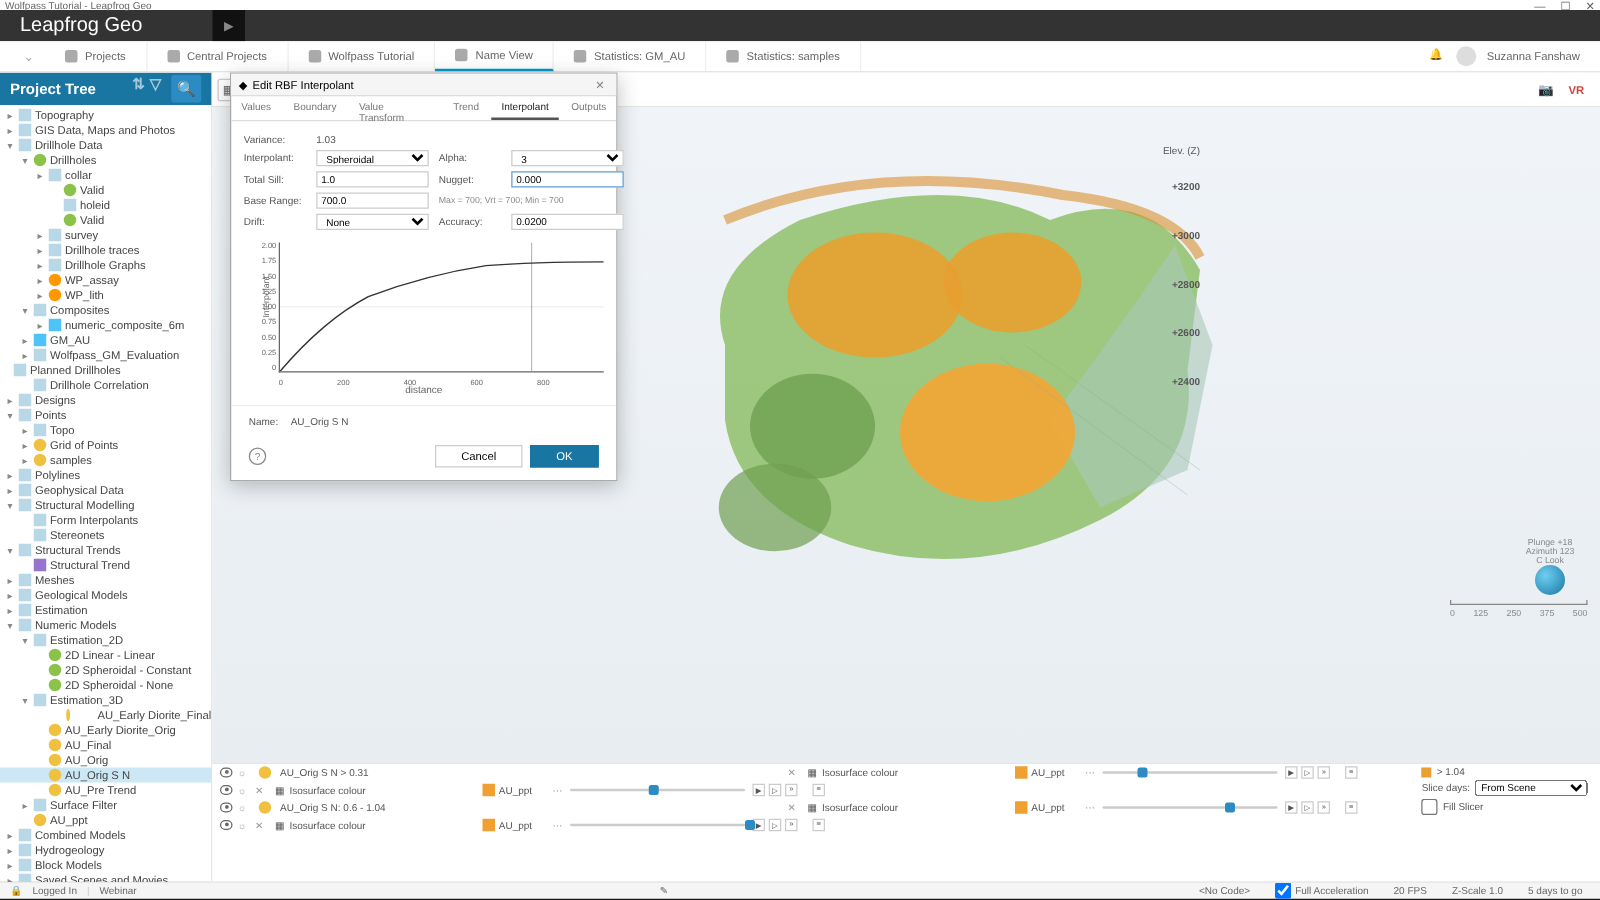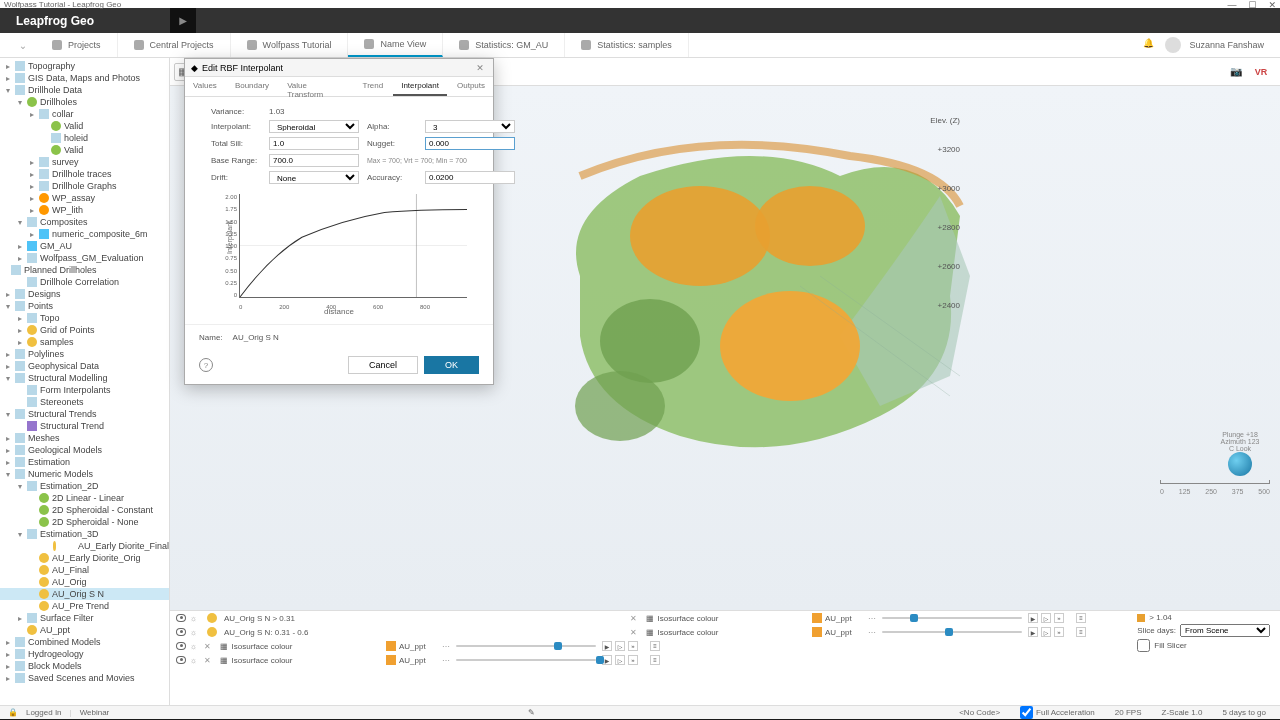--- a/index.html
+++ b/index.html
@@ -4,21 +4,21 @@
 <style>
 * { margin: 0; padding: 0; box-sizing: border-box; font-family: "Segoe UI", Arial, sans-serif; }
 body { width: 1280px; height: 720px; background: #f5f5f5; overflow: hidden; font-size: 10px; }
 
 
 .titlebar { height: 8px; background: #fff; display: flex; align-items: flex-start; padding: 0 4px; font-size: 8px; color: #666; }
 .window-controls { margin-left: auto; display: flex; gap: 12px; font-size: 9px; color: #666; }
 
 
 .app-header { height: 25px; background: #333; display: flex; align-items: center; }
-.app-title { color: #fff; font-size: 12px; font-weight: 700; padding: 0 16px; width: 170px; }
+.app-title { color: #fff; font-size: 16px; font-weight: 400; padding: 0 16px; width: 170px; }
 .header-icon-box { width: 26px; height: 25px; display: flex; align-items: center; justify-content: center; color: #888; background: #333; }
 
 
 .tab-strip { height: 25px; background: #fff; display: flex; align-items: stretch; border-bottom: 1px solid #ddd; position: relative; }
 .tab-item { display: flex; align-items: center; padding: 0 16px; font-size: 9px; color: #666; gap: 6px; border-right: 1px solid #eee; cursor: pointer; }
 .tab-item.active { border-bottom: 2px solid #0099cc; }
 .tab-icon { width: 10px; height: 10px; background: #aaa; border-radius: 2px; }
 .tab-user { margin-left: auto; display: flex; align-items: center; gap: 8px; padding: 0 16px; font-size: 9px; color: #666; }
 .user-avatar { width: 16px; height: 16px; border-radius: 50%; background: #ddd; }
 .bell-icon { width: 14px; height: 14px; color: #aaa; }
@@ -47,21 +47,21 @@
 .toolbar { height: 28px; border-bottom: 1px solid #ddd; display: flex; align-items: center; padding: 0 4px; gap: 4px; }
 .tool-btn { width: 18px; height: 18px; display: flex; align-items: center; justify-content: center; color: #666; border-radius: 2px; cursor: pointer; }
 .tool-btn.framed { border: 1px solid #ccc; }
 .look-label { font-size: 9px; color: #666; padding: 0 8px; }
 .toolbar-right { margin-left: auto; display: flex; gap: 6px; padding-right: 6px; }
 
 
 .viewport { flex: 1; background: linear-gradient(180deg, #f0f4f8 0%, #e8edf2 100%); position: relative; overflow: hidden; }
 .model-canvas { position: absolute; left: 330px; top: 10px; width: 620px; height: 400px; }
 .elevation-axis { position: absolute; right: 18px; top: 20px; font-size: 8px; color: #555; text-align: right; }
-.elev-tick { margin-bottom: 30px; }
+.elev-tick { margin-bottom: 30px; font-weight: bold; }
 .orientation { position: absolute; right: 10px; bottom: 130px; width: 60px; font-size: 7px; color: #888; text-align: center; }
 .orient-ball { width: 24px; height: 24px; background: radial-gradient(circle at 35% 35%, #6fcff0, #1976a3); border-radius: 50%; margin: 0 auto 4px; }
 .scale-bar { position: absolute; right: 10px; bottom: 115px; font-size: 7px; color: #888; }
 .scale-line { width: 110px; height: 4px; border-bottom: 1px solid #888; border-left: 1px solid #888; border-right: 1px solid #888; margin-bottom: 4px;}
 
 
 .scene-list { height: 95px; border-top: 1px solid #ddd; background: #fff; overflow-y: auto; position: relative;}
 .scene-row { display: flex; align-items: center; height: 14px; font-size: 8px; color: #555; padding: 0 6px; gap: 6px; }
 .scene-vis { width: 22px; display: flex; gap: 4px; }
 .eye-icon { width: 10px; height: 8px; border-radius: 50% / 60%; border: 1px solid #666; position: relative; }
@@ -78,21 +78,21 @@
 .scene-legend { position: absolute; right: 10px; top: 2px; font-size: 8px; color: #555;}
 .legend-row{display:flex; align-items:center; gap:4px; margin-bottom:2px;}
 
 
 .dialog-overlay { position: absolute; left: 184px; top: 58px; width: 310px; background: #fff; border: 1px solid #aaa; box-shadow: 0 4px 16px rgba(0,0,0,0.25); z-index: 100; }
 .dialog-title { height: 18px; background: #f5f5f5; display: flex; align-items: center; padding: 0 6px; font-size: 9px; border-bottom: 1px solid #ddd; }
 .dialog-close { margin-left: auto; width: 14px; height: 14px; display: flex; align-items: center; justify-content: center; cursor: pointer; color: #888;}
 .dialog-tabs { display: flex; height: 20px; border-bottom: 1px solid #ddd; font-size: 8px; justify-content: center; gap: 2px;}
 .dialog-tab { padding: 4px 8px; color: #777; cursor: pointer; }
 .dialog-tab.active { color: #222; border-bottom: 2px solid #555;}
-.dialog-body { padding: 10px 26px; }
+.dialog-body { padding: 10px 10px; }
 .form-grid { display: grid; grid-template-columns: 50px 90px 50px 90px; gap: 4px 8px; align-items: center; font-size: 8px; color: #555;}
 .form-grid input, .form-grid select { font-size: 8px; padding: 1px 3px; border: 1px solid #ccc; background: #fff; height: 13px; width: 100%;}
 .form-grid .readonly { border: none; background: transparent; }
 .chart-area { margin-top: 10px; height: 120px; position: relative; padding-left: 28px; padding-bottom: 16px;}
 .chart-ylabel { position: absolute; left: 2px; top: 40px; transform: rotate(-90deg); font-size: 7px; color: #666;}
 .chart-xlabel { position: absolute; bottom: -2px; left: 50%; transform: translateX(-50%); font-size: 8px; color: #666;}
 .chart-svg { width: 100%; height: 100%; border-left: 1px solid #666; border-bottom: 1px solid #666; background: #fff;}
 .dialog-name-row { display: flex; align-items: center; gap: 10px; font-size: 8px; color: #555; padding: 8px 14px; border-top: 1px solid #eee;}
 .dialog-actions { display: flex; justify-content: space-between; align-items: center; padding: 6px 14px 10px;}
 .help-circle { width: 14px; height: 14px; border: 1px solid #888; border-radius: 50%; display: flex; align-items: center; justify-content: center; font-size: 8px; color: #888;}
@@ -155,20 +155,28 @@
   <div class="tab-user">
     <span class="bell-icon">🔔</span>
     <span class="user-avatar"></span>
     <span>Suzanna Fanshaw</span>
   </div>
 </div>
 
 <div class="main-layout">
 
   <div class="left-panel">
+    <div class="panel-header">
+      <span>Project Tree</span>
+      <div class="panel-header-icons">
+        <span style="opacity:.6">⇅</span>
+        <span style="opacity:.6">▽</span>
+        <span class="search-btn">🔍</span>
+      </div>
+    </div>
     <div class="tree" id="tree-host">
         <div class="tree-item" style="padding-left: 4px;">
           <span class="tree-chev">▸</span>
           <span class="tree-icon ti-folder"></span>
           <span>Topography</span>
         </div>
         <div class="tree-item" style="padding-left: 4px;">
           <span class="tree-chev">▸</span>
           <span class="tree-icon ti-folder"></span>
           <span>GIS Data, Maps and Photos</span>
@@ -509,40 +517,40 @@
               <span class="play-btn">▷</span>
               <span class="play-btn">»</span>
             </span>
             <span class="play-btn" style="margin-left:6px">≡</span>
           </div>
           <div class="scene-row">
             <span class="scene-vis">
               <span class="eye-icon"></span>
               <span style="color:#aaa">☼</span>
             </span>
-            <span class="scene-name"><span class="tree-icon ti-yellow"></span>AU_Orig S N: 0.31 - 0.6</span>
             <span class="scene-close">✕</span>
             <span class="scene-iso"><span>▦</span>Isosurface colour</span>
             <span class="scene-ppt"><span class="color-swatch"></span>AU_ppt</span>
             <span style="color:#999">⋯</span>
             <span class="slider-track">
               <span class="slider-handle" style="left:45%"></span>
             </span>
             <span class="scene-play">
               <span class="play-btn">▶</span>
               <span class="play-btn">▷</span>
               <span class="play-btn">»</span>
             </span>
             <span class="play-btn" style="margin-left:6px">≡</span>
           </div>
           <div class="scene-row">
             <span class="scene-vis">
               <span class="eye-icon"></span>
               <span style="color:#aaa">☼</span>
             </span>
+            <span class="scene-name"><span class="tree-icon ti-yellow"></span>AU_Orig S N: 0.6 - 1.04</span>
             <span class="scene-close">✕</span>
             <span class="scene-iso"><span>▦</span>Isosurface colour</span>
             <span class="scene-ppt"><span class="color-swatch"></span>AU_ppt</span>
             <span style="color:#999">⋯</span>
             <span class="slider-track">
               <span class="slider-handle" style="left:70%"></span>
             </span>
             <span class="scene-play">
               <span class="play-btn">▶</span>
               <span class="play-btn">▷</span>

